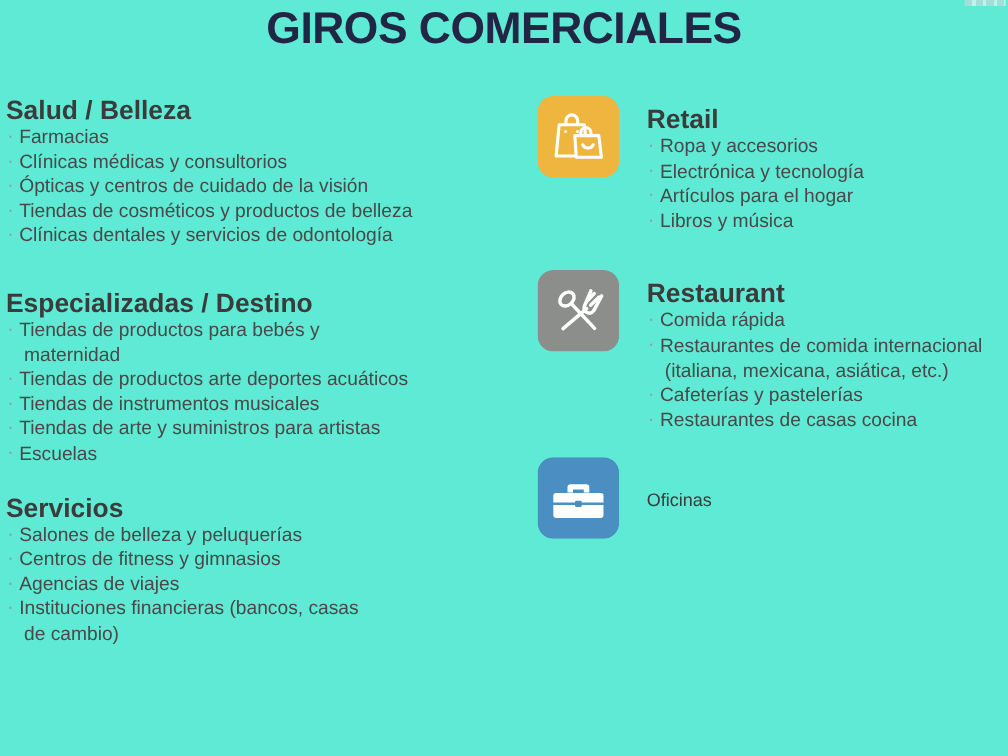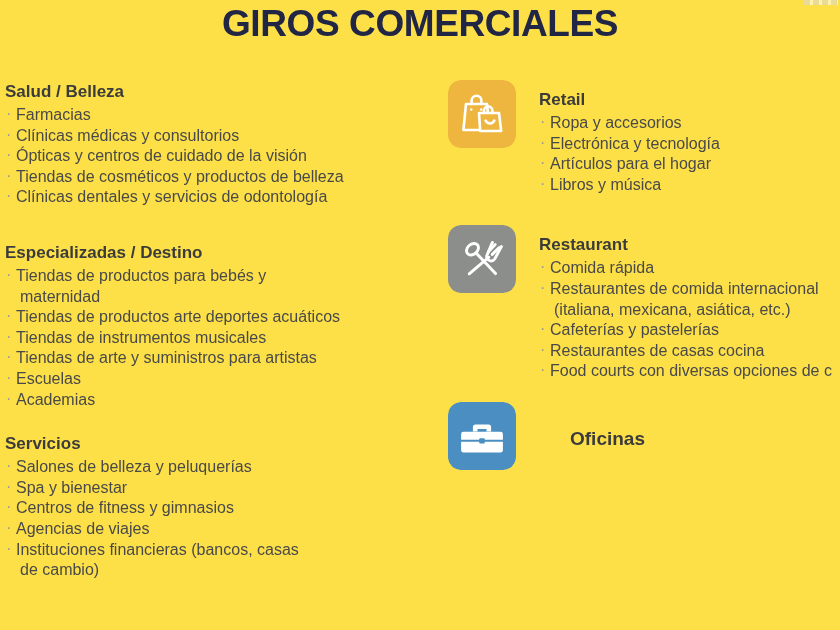--- a/index.html
+++ b/index.html
@@ -13,21 +13,21 @@
 
   body {
     font-family: "Liberation Sans", sans-serif;
     position: relative;
   }
 
   .slide {
     position: relative;
     width: 840px;
     height: 630px;
-    background: #fde047;
+    background: #5eead4;
     overflow: hidden;
   }
 
   
   .slide-title {
     position: absolute;
     top: 2px;
     left: 0;
     width: 840px;
     text-align: center;
@@ -64,21 +64,21 @@
     top: 80px;
     width: 392px;
   }
 
   
   .block { margin-bottom: 0; }
   .block-sep-1 { height: 33px; }
   .block-sep-2 { height: 22px; }
 
   .block-head {
-    font-size: 17px;
+    font-size: 22px;
     line-height: 23px;
     font-weight: bold;
     color: #3b3b3b;
     margin-bottom: 2px;
     white-space: nowrap;
   }
 
   ul.items {
     list-style: none;
   }
@@ -137,26 +137,25 @@
 
   .row-gap-1 { height: 30px; }
   .row-gap-2 { height: 20px; }
 
   
   .col-right ul.items li {
     white-space: nowrap;
   }
 
   .oficinas-label {
-    font-size: 19px;
+    font-size: 15px;
     line-height: 23px;
-    font-weight: bold;
+    font-weight: normal;
     color: #3b3b3b;
     white-space: nowrap;
-    margin-left: 31px;
   }
 </style>
 </head>
 <body>
 
 <div class="slide">
 
   <div class="corner-artifact"></div>
 
   <h1 class="slide-title">GIROS COMERCIALES</h1>
@@ -180,31 +179,29 @@
       <div class="block-head">Especializadas / Destino</div>
       <ul class="items">
         <li>
           <span>Tiendas de productos para bebés y</span>
           <span class="cont">maternidad</span>
         </li>
         <li>Tiendas de productos arte deportes acuáticos</li>
         <li>Tiendas de instrumentos musicales</li>
         <li>Tiendas de arte y suministros para artistas</li>
         <li>Escuelas</li>
-        <li>Academias</li>
       </ul>
     </div>
 
     <div class="block-sep-2"></div>
 
     <div class="block">
       <div class="block-head">Servicios</div>
       <ul class="items">
         <li>Salones de belleza y peluquerías</li>
-        <li>Spa y bienestar</li>
         <li>Centros de fitness y gimnasios</li>
         <li>Agencias de viajes</li>
         <li>
           <span>Instituciones financieras (bancos, casas</span>
           <span class="cont">de cambio)</span>
         </li>
       </ul>
     </div>
 
   </div>
@@ -258,21 +255,20 @@
       <div class="row-body">
         <div class="block-head">Restaurant</div>
         <ul class="items">
           <li>Comida rápida</li>
           <li>
             <span>Restaurantes de comida internacional</span>
             <span class="cont">(italiana, mexicana, asiática, etc.)</span>
           </li>
           <li>Cafeterías y pastelerías</li>
           <li>Restaurantes de casas cocina</li>
-          <li>Food courts con diversas opciones de c</li>
         </ul>
       </div>
     </div>
 
     <div class="row-gap-2"></div>
 
     <div class="icon-row">
       <div class="icon-slot">
         <svg class="icon-tile" viewBox="0 0 68 68">
           <rect x="0" y="0" width="68" height="68" rx="13" ry="13" fill="#4a8ec2"></rect>

